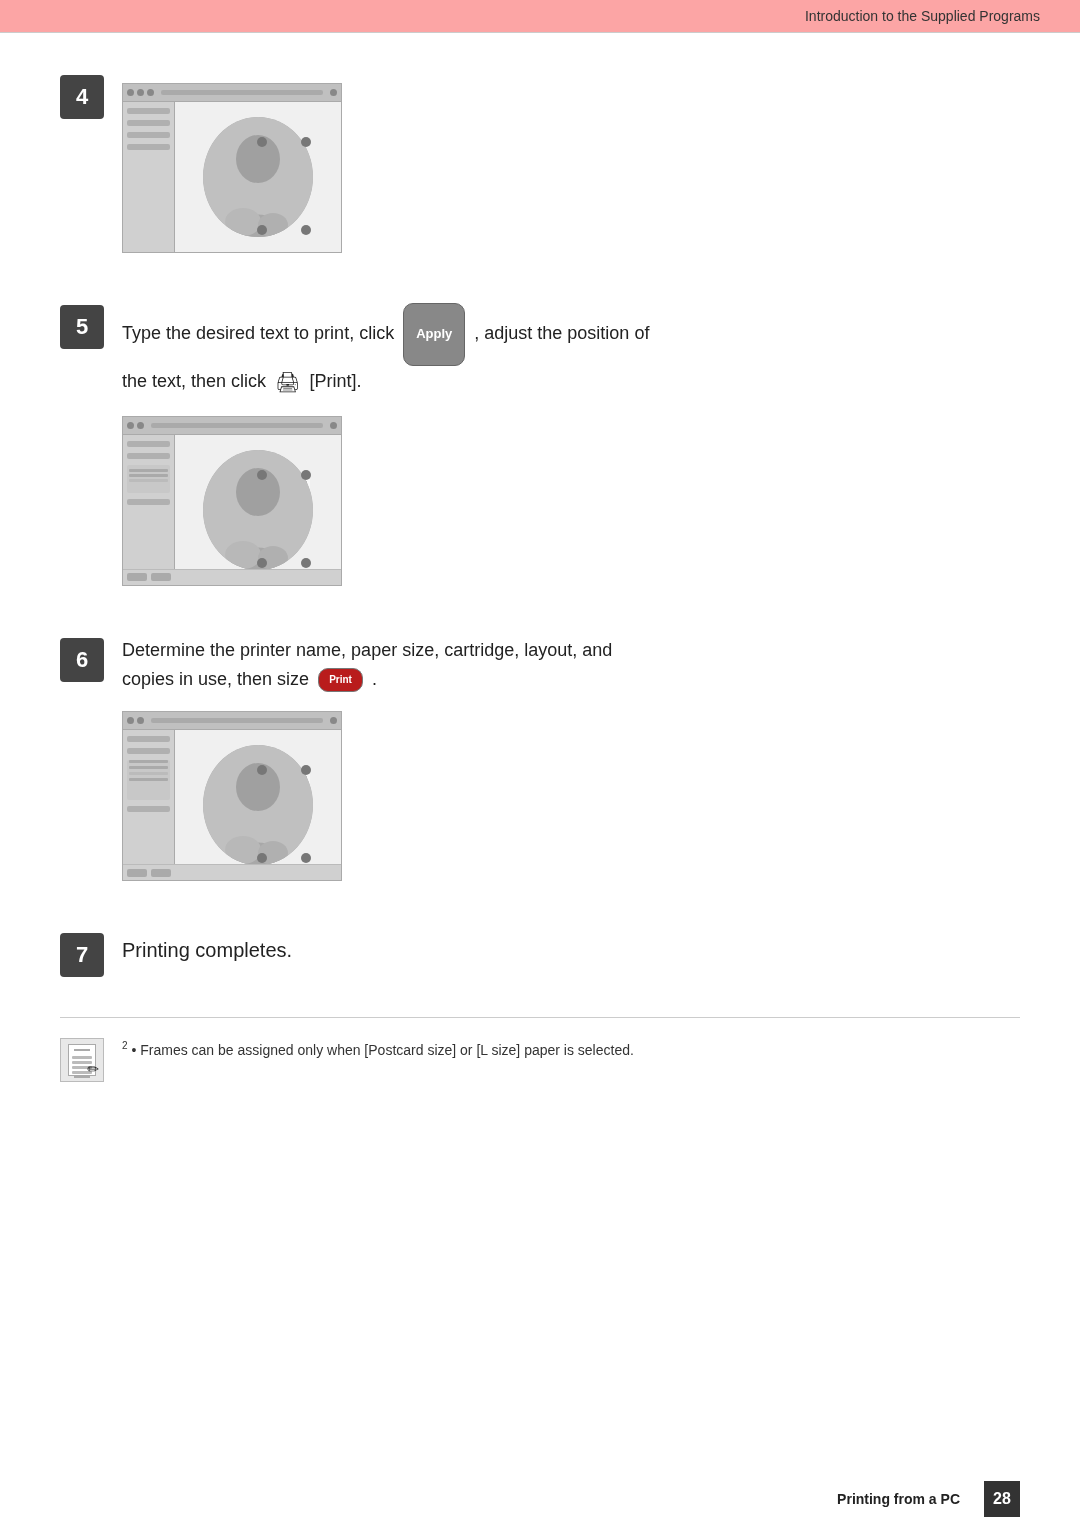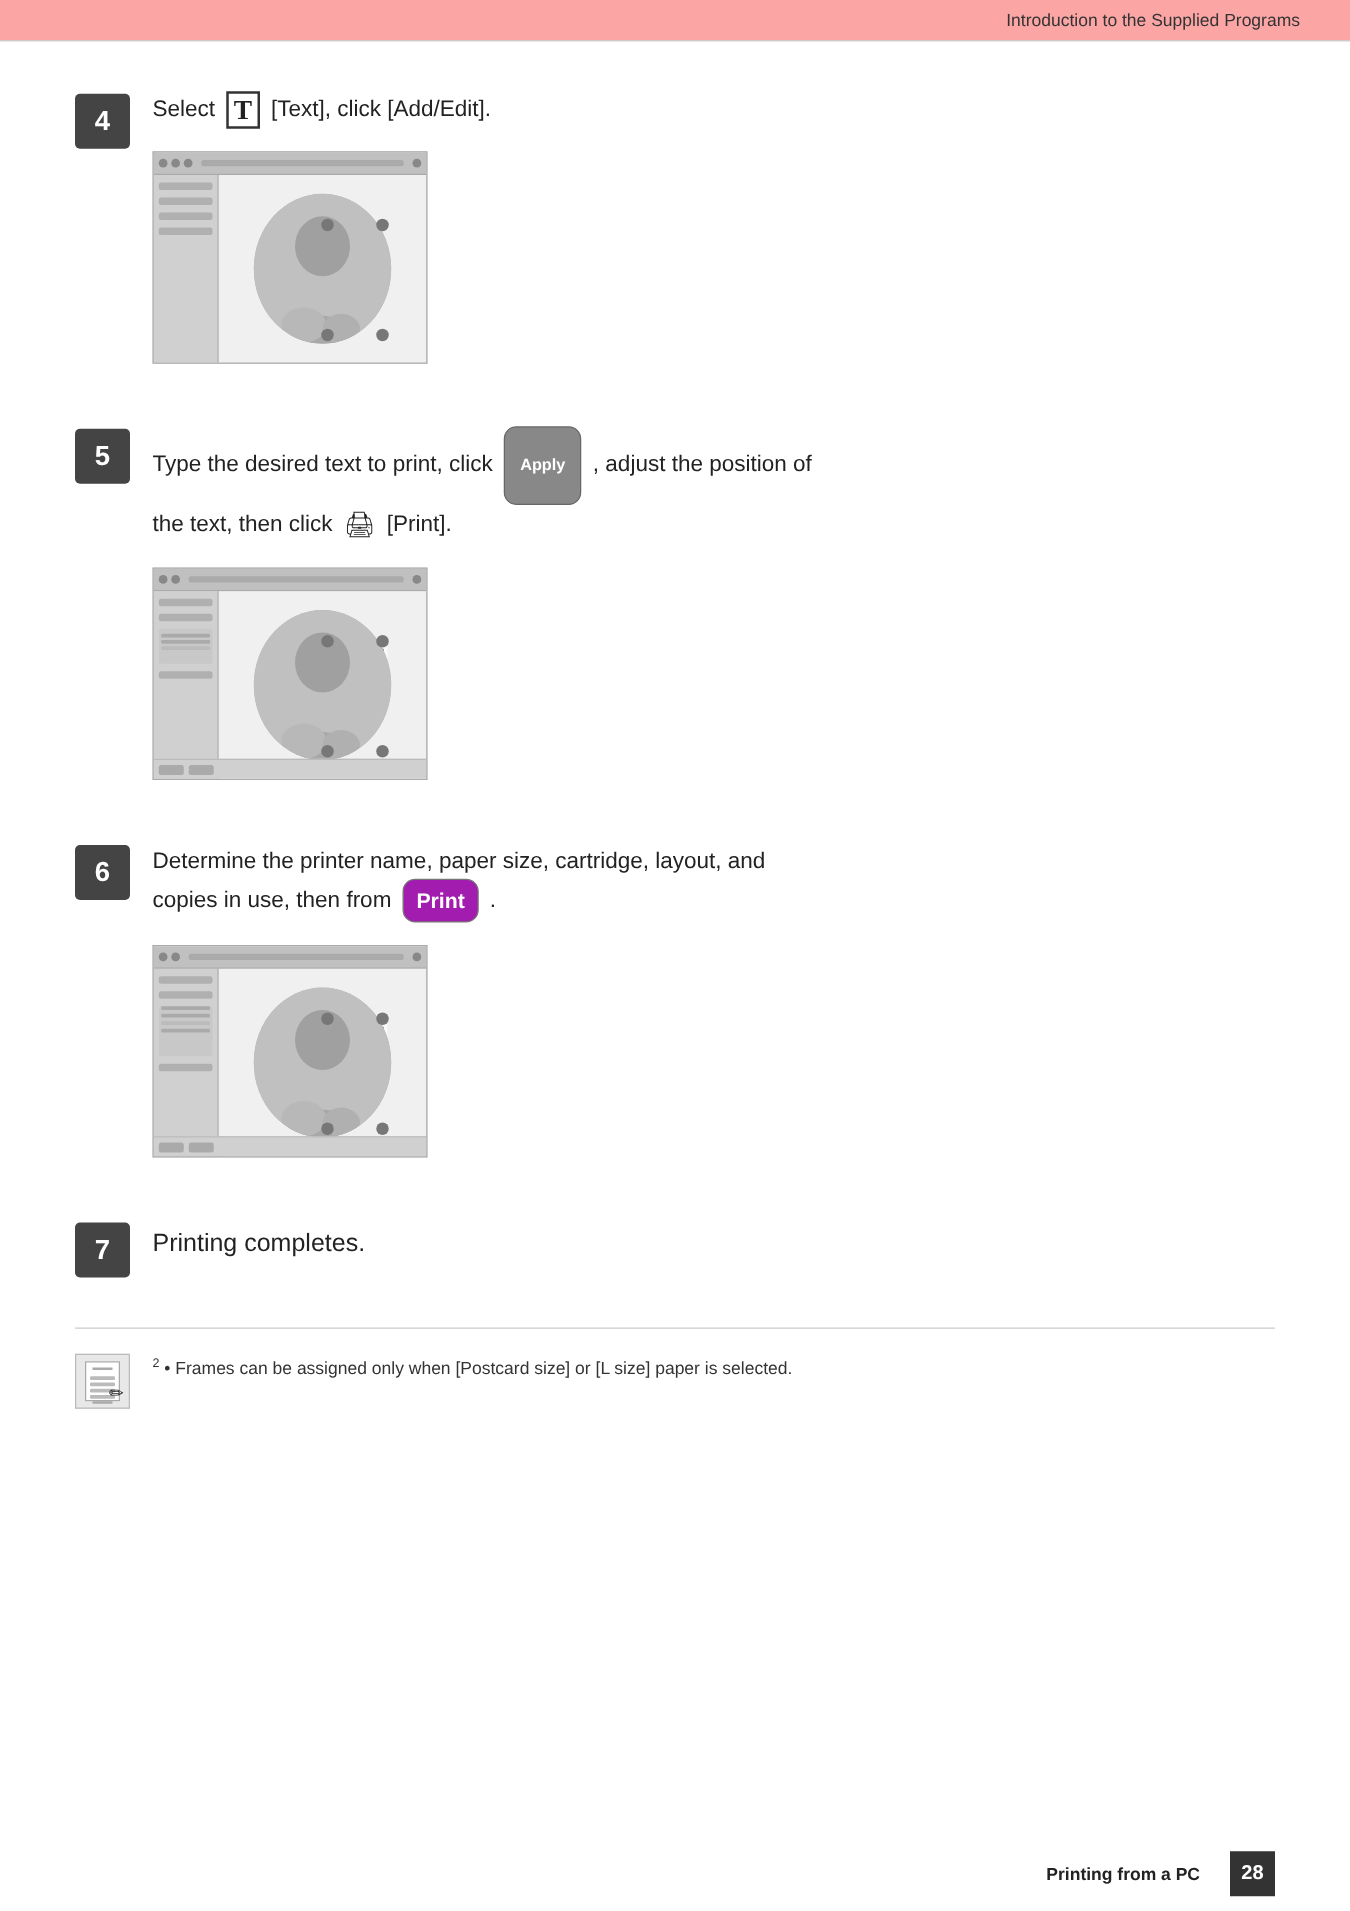--- a/index.html
+++ b/index.html
@@ -79,23 +79,23 @@
       font-weight: bold;
       padding: 20px 12px;
       border-radius: 10px;
       vertical-align: middle;
       margin: 0 4px;
       border: 1px solid #666;
     }
 
     .print-btn {
       display: inline-block;
-      background: #a21caf;
+      background: #b91c1c;
       color: #fff;
-      font-size: 17px;
+      font-size: 10px;
       font-weight: bold;
       padding: 3px 10px;
       border-radius: 10px;
       vertical-align: middle;
       margin: 0 4px;
       border: 1px solid #777;
     }
 
     .print-icon {
       display: inline-block;
@@ -304,25 +304,20 @@
 
 <div class="top-bar">
   <span>Introduction to the Supplied Programs</span>
 </div>
 
 <div class="main-content">
 
   <div class="step step-row">
     <div class="step-number-box">4</div>
     <div class="step-content">
-      <div class="step-text">
-        <span>Select </span>
-        <span class="t-icon">T</span>
-        <span> [Text], click [Add/Edit].</span>
-      </div>
 
       <div class="screenshot-mock">
         <div class="toolbar">
           <div class="toolbar-dot"></div>
           <div class="toolbar-dot"></div>
           <div class="toolbar-dot"></div>
           <div style="flex:1; height:5px; background:#aaa; margin:0 4px; border-radius:2px;"></div>
           <div class="toolbar-dot"></div>
         </div>
         <div class="sidebar-mock">
@@ -410,21 +405,21 @@
       </div>
     </div>
   </div>
 
   <div class="step step-row">
     <div class="step-number-box">6</div>
     <div class="step-content">
       <div class="step-text">
         <span>Determine the printer name, paper size, cartridge, layout, and</span>
         <br>
-        <span>copies in use, then from </span>
+        <span>copies in use, then size </span>
         <span class="print-btn">Print</span>
         <span> .</span>
       </div>
 
       <div class="screenshot-mock" style="position:relative;">
         <div class="toolbar">
           <div class="toolbar-dot"></div>
           <div class="toolbar-dot"></div>
           <div style="flex:1; height:5px; background:#aaa; margin:0 4px; border-radius:2px;"></div>
           <div class="toolbar-dot"></div>

